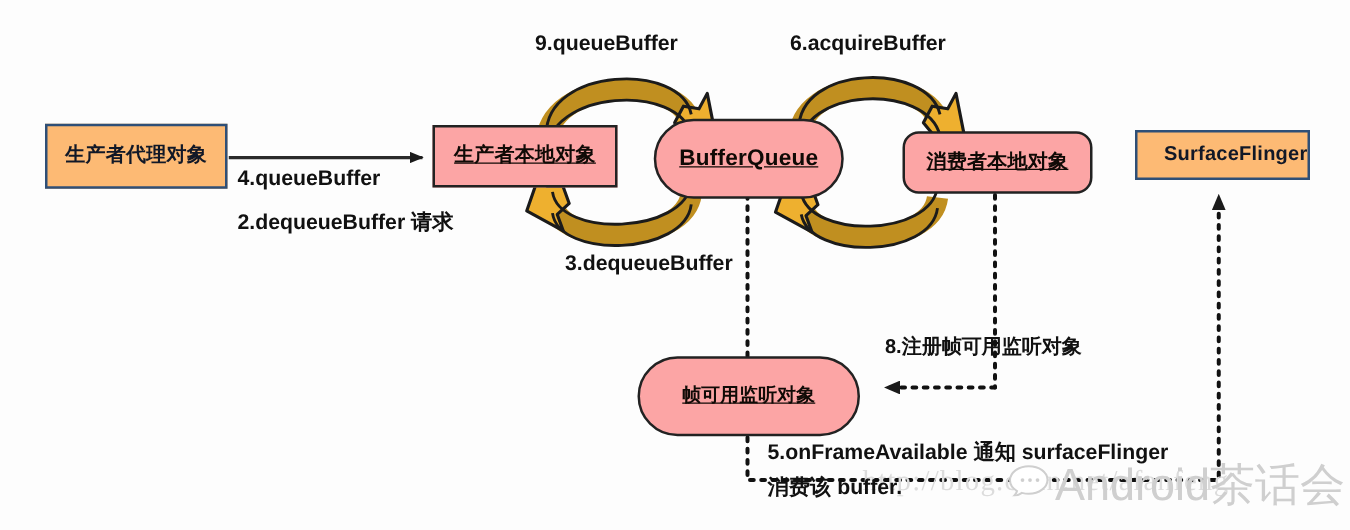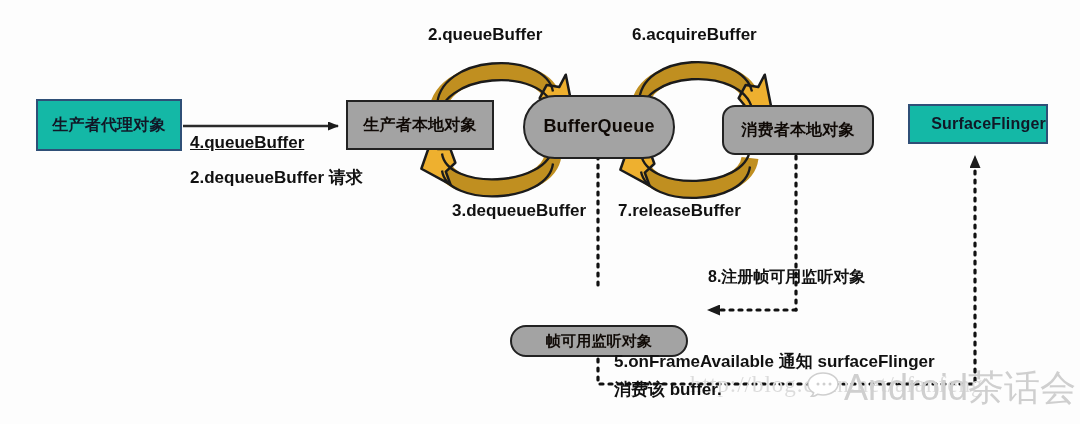--- a/index.html
+++ b/index.html
@@ -14,22 +14,22 @@
   .node{
     position:absolute;box-sizing:border-box;
     display:flex;align-items:center;justify-content:center;
     text-align:center;line-height:1.1;
     border:2px solid #3a3a3a;
     color:#0d0d0d;
     font-weight:700;
     letter-spacing:.2px;
     z-index:4;
   }
-  .node.blue{background:#14b8a6;border-color:#2f4f77;color:#111827;}
-  .node.orange{background:#a3a3a3;border-color:#222;color:#100a06;}
+  .node.blue{background:#fdba74;border-color:#2f4f77;color:#111827;}
+  .node.orange{background:#fca5a5;border-color:#222;color:#100a06;text-decoration:underline;}
   .node.pill{border-radius:32px;}
 
   .label{
     position:absolute;z-index:6;color:#111;
     font-weight:700;white-space:nowrap;
   }
   .lbl-big{font-size:17px;}
   .lbl-med{font-size:16px;}
 
   .wm-url{
@@ -125,35 +125,34 @@
   </div>
 
   <div class="node orange" style="left:722px;top:105px;width:152px;height:50px;font-size:16px;border-radius:13px;">
     <span>消费者本地对象</span>
   </div>
 
   <div class="node blue" style="left:908px;top:104px;width:140px;height:40px;font-size:16px;justify-content:flex-end;">
     <span>SurfaceFlinger</span>
   </div>
 
-  <div class="node orange pill" style="left:510px;top:285px;width:178px;height:32px;font-size:15px;margin-top:40px;">
+  <div class="node orange pill" style="left:510px;top:285px;width:178px;height:64px;font-size:15px;">
     <span>帧可用监听对象</span>
   </div>
 
-  <div class="label lbl-big" style="left:428px;top:25px;">2.queueBuffer</div>
+  <div class="label lbl-big" style="left:428px;top:25px;">9.queueBuffer</div>
 
   <div class="label lbl-big" style="left:632px;top:25px;">6.acquireBuffer</div>
 
-  <div class="label lbl-big" style="left:190px;top:133px;text-decoration:underline;">4.queueBuffer</div>
+  <div class="label lbl-big" style="left:190px;top:133px;">4.queueBuffer</div>
 
   <div class="label lbl-big" style="left:190px;top:166px;">2.dequeueBuffer 请求</div>
 
   <div class="label lbl-big" style="left:416px;top:201px;margin-left:36px;">3.dequeueBuffer</div>
 
-  <div class="label lbl-big" style="left:618px;top:201px;">7.releaseBuffer</div>
 
   <div class="label lbl-med" style="left:708px;top:267px;">8.注册帧可用监听对象</div>
 
   <div class="label lbl-big" style="left:614px;top:350px;">5.onFrameAvailable 通知 surfaceFlinger</div>
 
   <div class="label lbl-big" style="left:614px;top:378px;">消费该 buffer.</div>
 
   <div class="wm-url" style="left:690px;top:372px;">http://blog.csdn.net/afanfeng</div>
 
   <div class="wm-brand" style="left:806px;top:364px;">

